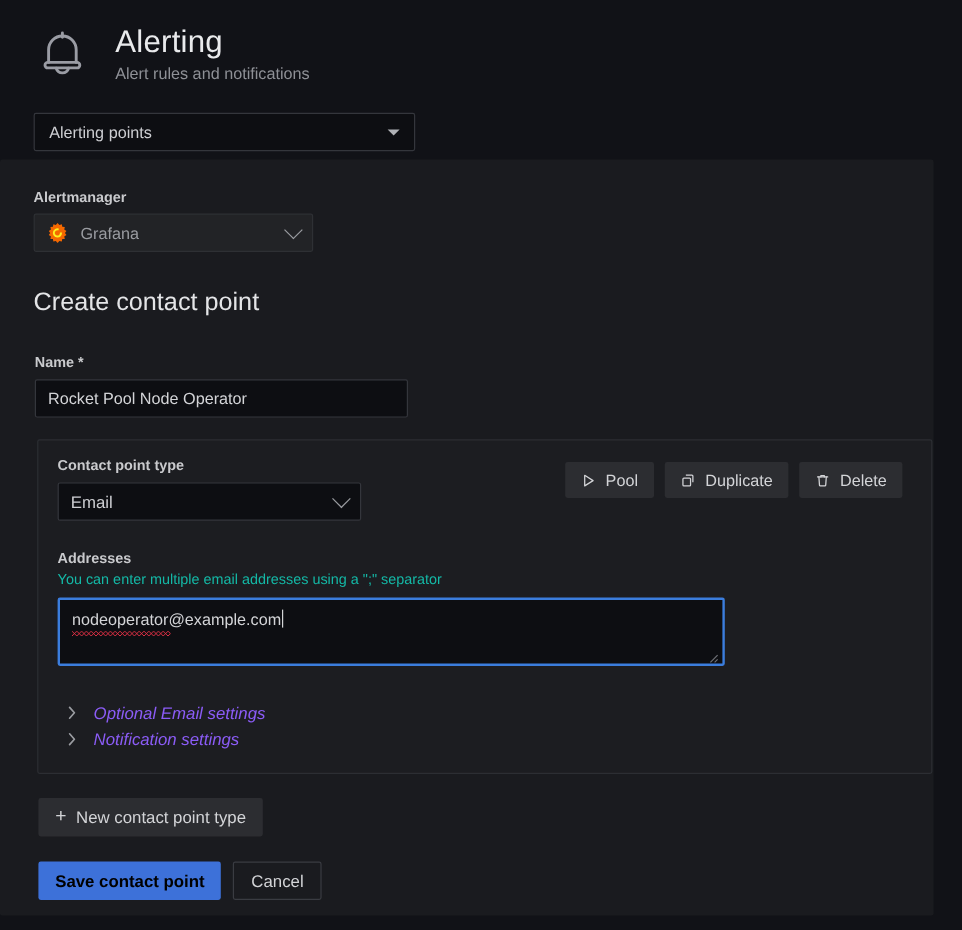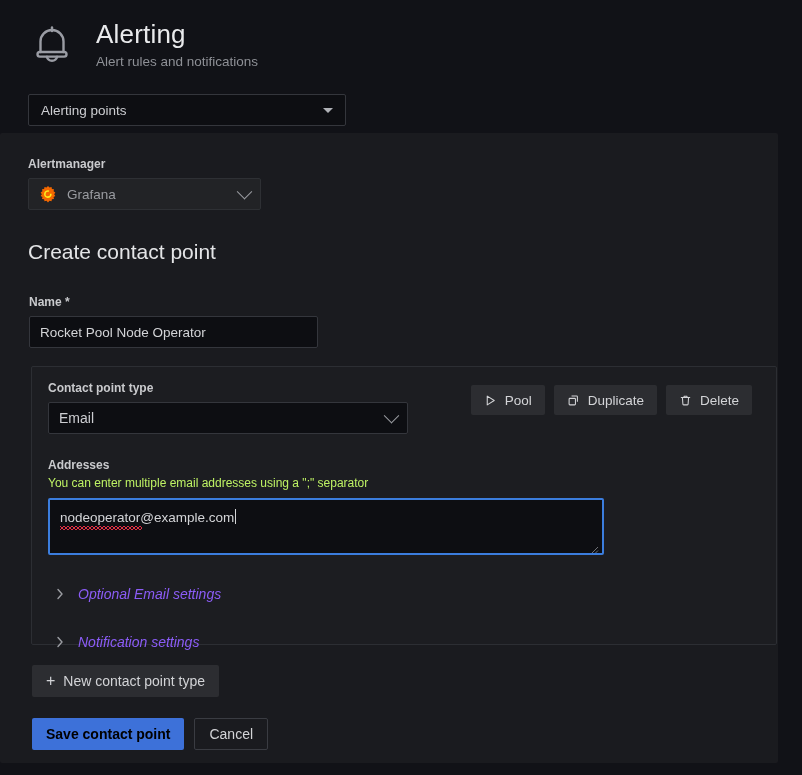--- a/index.html
+++ b/index.html
@@ -98,21 +98,21 @@
 
   .field-label {
     font-size: 12px;
     font-weight: bold;
     color: #c9cacd;
     margin-bottom: 7px;
     line-height: 14px;
   }
   .field-desc {
     font-size: 12px;
-    color: #bef264;
+    color: #14b8a6;
     margin: -3px 0 7px 0;
     line-height: 15px;
   }
 
   
   .am-block { padding: 6px 0 0 12px; }
   .am-select {
     width: 233px;
     height: 32px;
     box-sizing: border-box;
@@ -142,21 +142,21 @@
     font-size: 21px;
     font-weight: 400;
     color: #e4e5e7;
     padding: 29px 0 0 12px;
     line-height: 26px;
   }
 
   
   .name-block { padding: 30px 0 0 13px; }
   .name-input {
-    width: 289px;
+    width: 311px;
     height: 32px;
     box-sizing: border-box;
     background: #0d0e12;
     border: 1px solid #34363c;
     border-radius: 2px;
     display: flex;
     align-items: center;
     padding: 12px 10px;
     font-size: 13.5px;
     color: #d3d4d7;
@@ -173,21 +173,21 @@
     border: 1px solid #2c2e33;
     border-radius: 2px;
     padding: 14px 24px 0 16px;
   }
   .card-top {
     display: flex;
     justify-content: space-between;
     align-items: flex-start;
   }
   .type-select {
-    width: 360px;
+    width: 253px;
     height: 32px;
     box-sizing: border-box;
     background: #0d0e12;
     border: 1px solid #34363c;
     border-radius: 2px;
     display: flex;
     align-items: center;
     padding: 0 10px;
     position: relative;
     font-size: 14px;
@@ -275,21 +275,21 @@
   }
 
   
   .collapse-row {
     display: flex;
     align-items: center;
     height: 22px;
     padding-left: 4px;
   }
   .collapse-row.first { margin-top: 28px; }
-  .collapse-row.second { margin-top: 26px; }
+  .collapse-row.second { }
   .chev-right {
     width: 16px;
     margin-right: 10px;
     display: flex;
     justify-content: center;
   }
   .collapse-label {
     font-size: 14px;
     color: #8b5cf6;
     font-style: italic;

